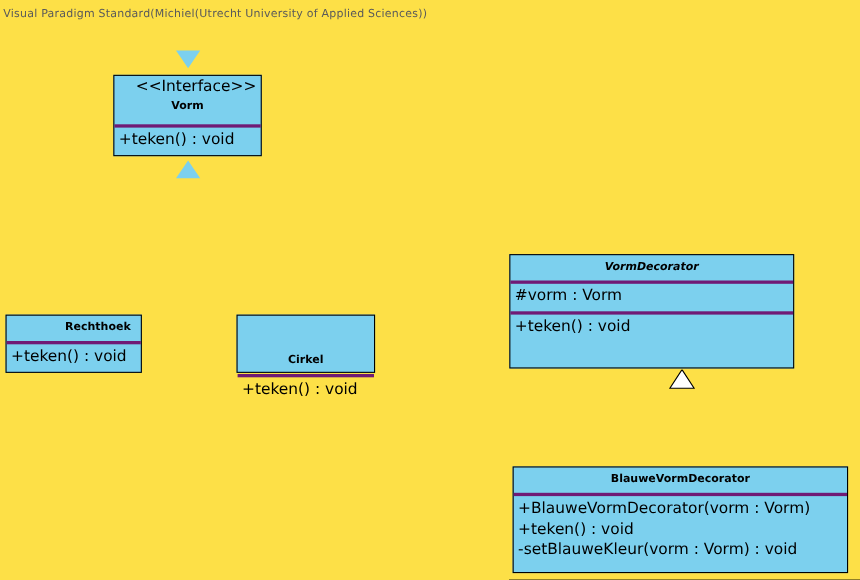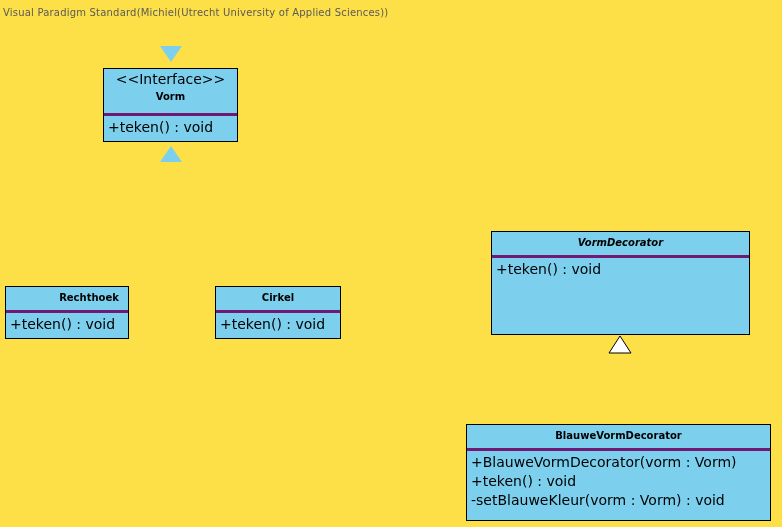--- a/index.html
+++ b/index.html
@@ -48,21 +48,21 @@
     border-top: 3px solid #701a75;
   }
   .uml-name {
     text-align: center;
     font-size: 10px;
     line-height: 17px;
     font-weight: bold;
     white-space: nowrap;
   }
   .uml-stereotype {
-    text-align: center;
+    text-align: right;
     font-size: 14px;
     line-height: 17px;
     font-weight: normal;
     white-space: nowrap;
   }
   .uml-name.abstract {
     font-style: italic;
   }
   .uml-feature {
     text-align: left;
@@ -116,31 +116,34 @@
   <div class="uml-class" style="left:5px; top:286px; width:124px; height:53px;">
     <div class="uml-compartment" style="height:23px;margin-left:44px;">
       <div class="uml-name">Rechthoek</div>
     </div>
     <div class="uml-compartment" style="height:30px;">
       <div class="uml-feature">+teken() : void</div>
     </div>
   </div>
 
   <div class="uml-class" style="left:215px; top:286px; width:126px; height:53px;">
-    <div class="uml-compartment" style="height:23px;">
+    <div class="uml-compartment" style="height:23px;margin-top:30px;">
       <div class="uml-name">Cirkel</div>
     </div>
     <div class="uml-compartment" style="height:30px;">
       <div class="uml-feature">+teken() : void</div>
     </div>
   </div>
 
-  <div class="uml-class" style="left:491px; top:231px; width:259px; height:104px;">
+  <div class="uml-class" style="left:463px; top:231px; width:259px; height:104px;">
     <div class="uml-compartment" style="height:23px;">
       <div class="uml-name abstract">VormDecorator</div>
+    </div>
+    <div class="uml-compartment" style="height:28px;">
+      <div class="uml-feature">#vorm : Vorm</div>
     </div>
     <div class="uml-compartment" style="height:52px;">
       <div class="uml-feature">+teken() : void</div>
     </div>
   </div>
 
   <svg class="tri tri-up-hollow" style="left:608px; top:336px;" viewBox="0 0 24 18" width="24" height="18">
     <polygon points="12,0 23,17 1,17" fill="#FFFFFF" stroke="#000000" stroke-width="1"></polygon>
   </svg>
 

